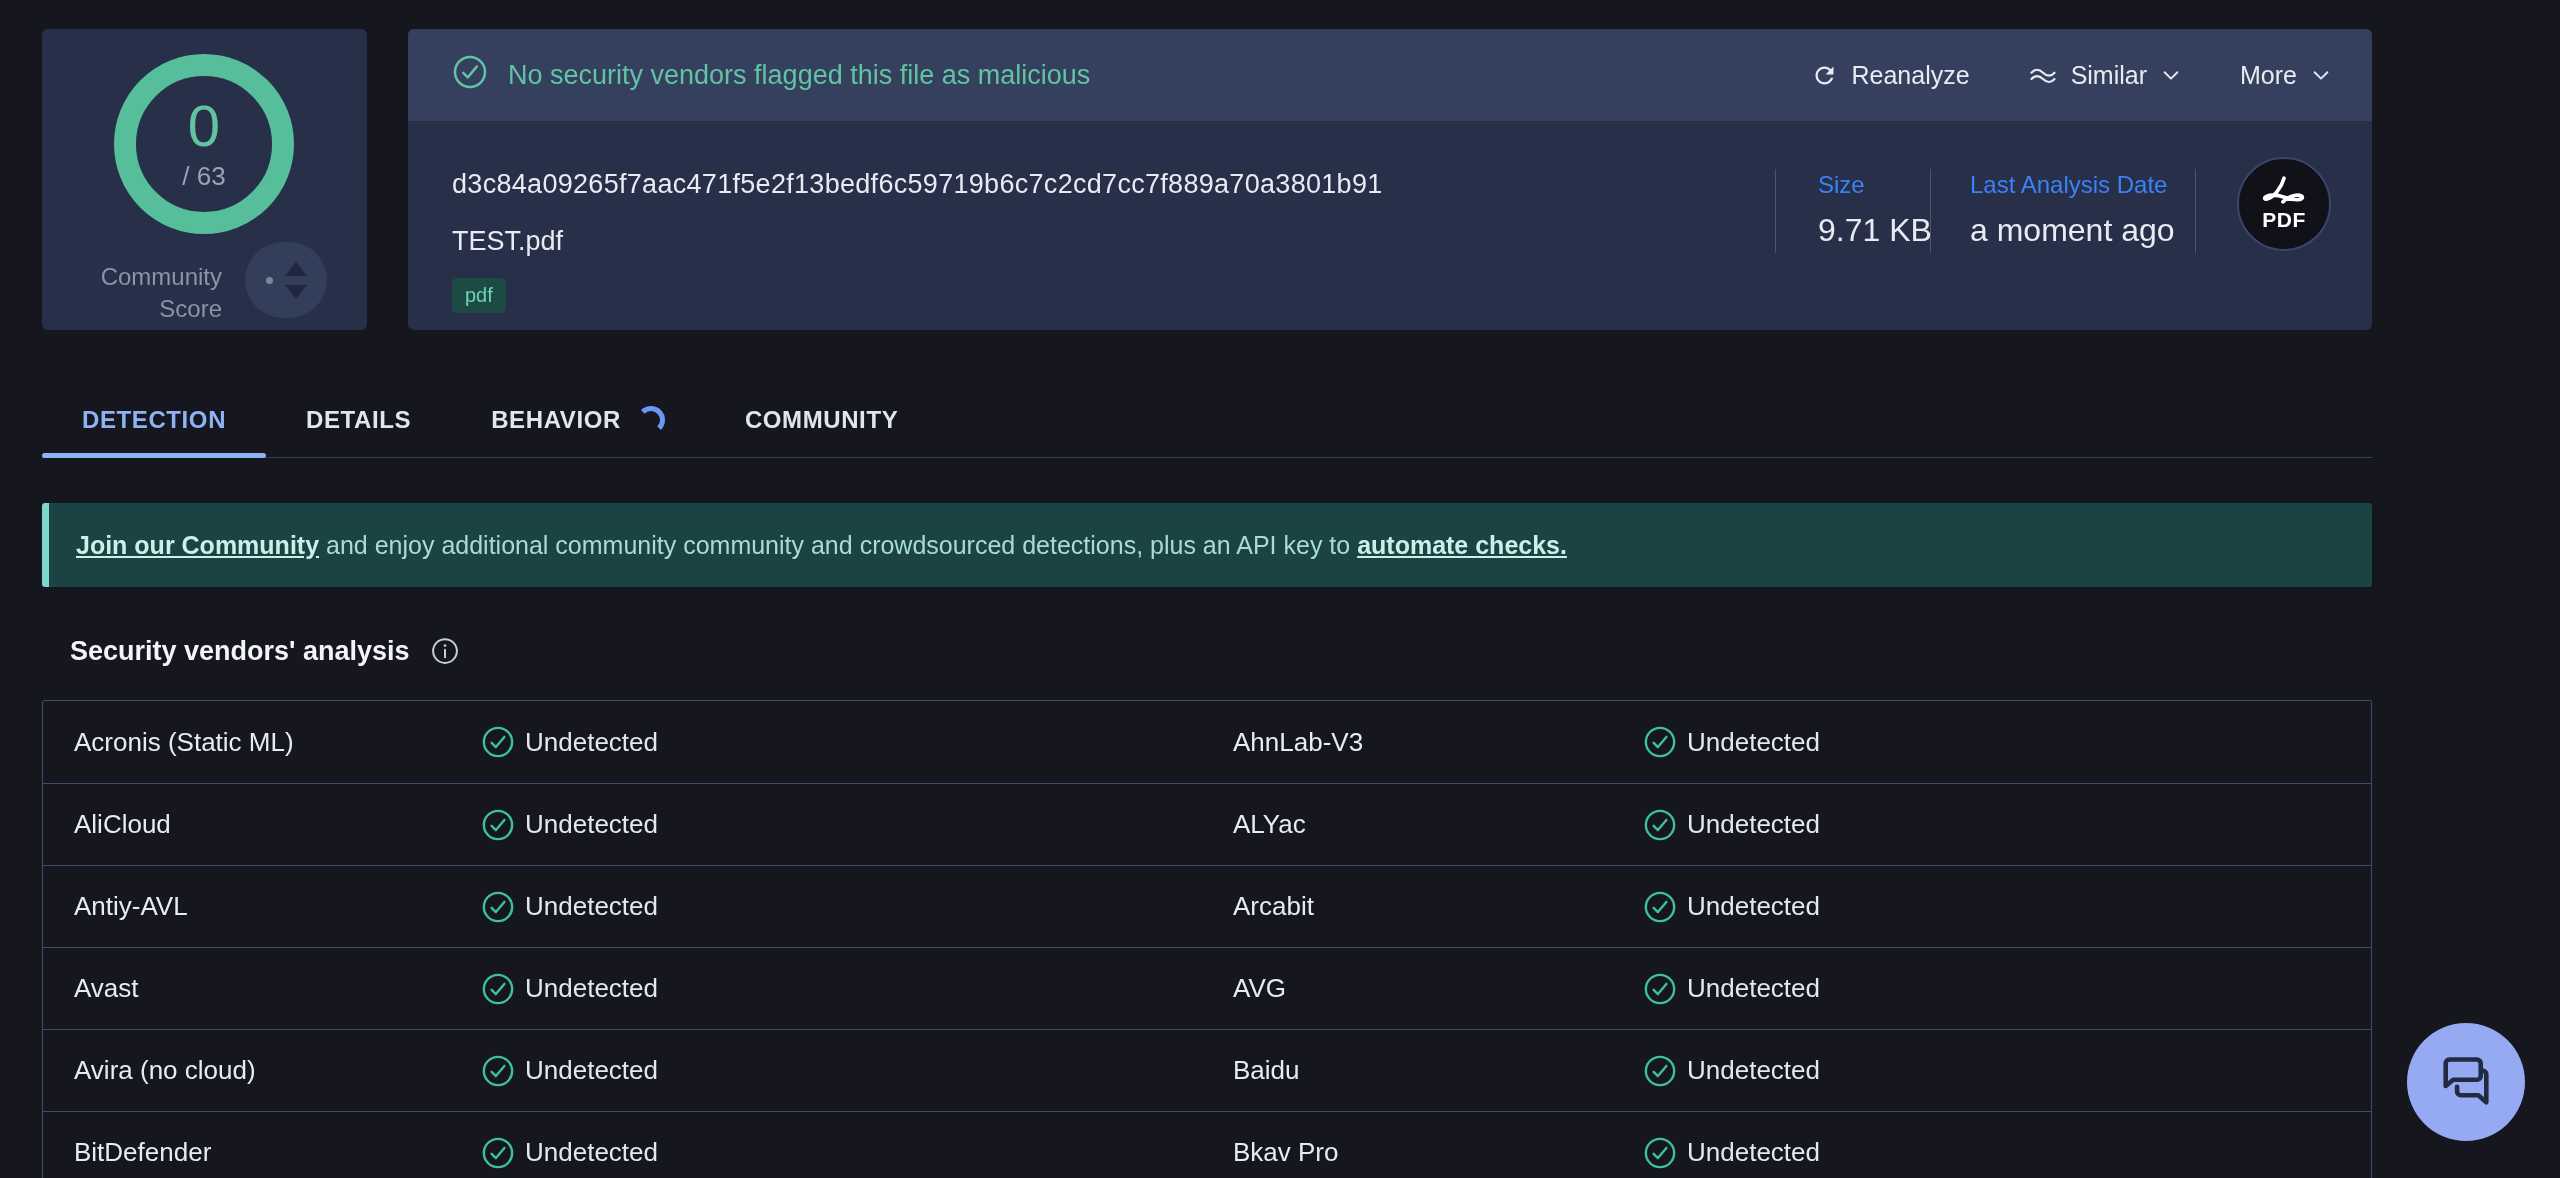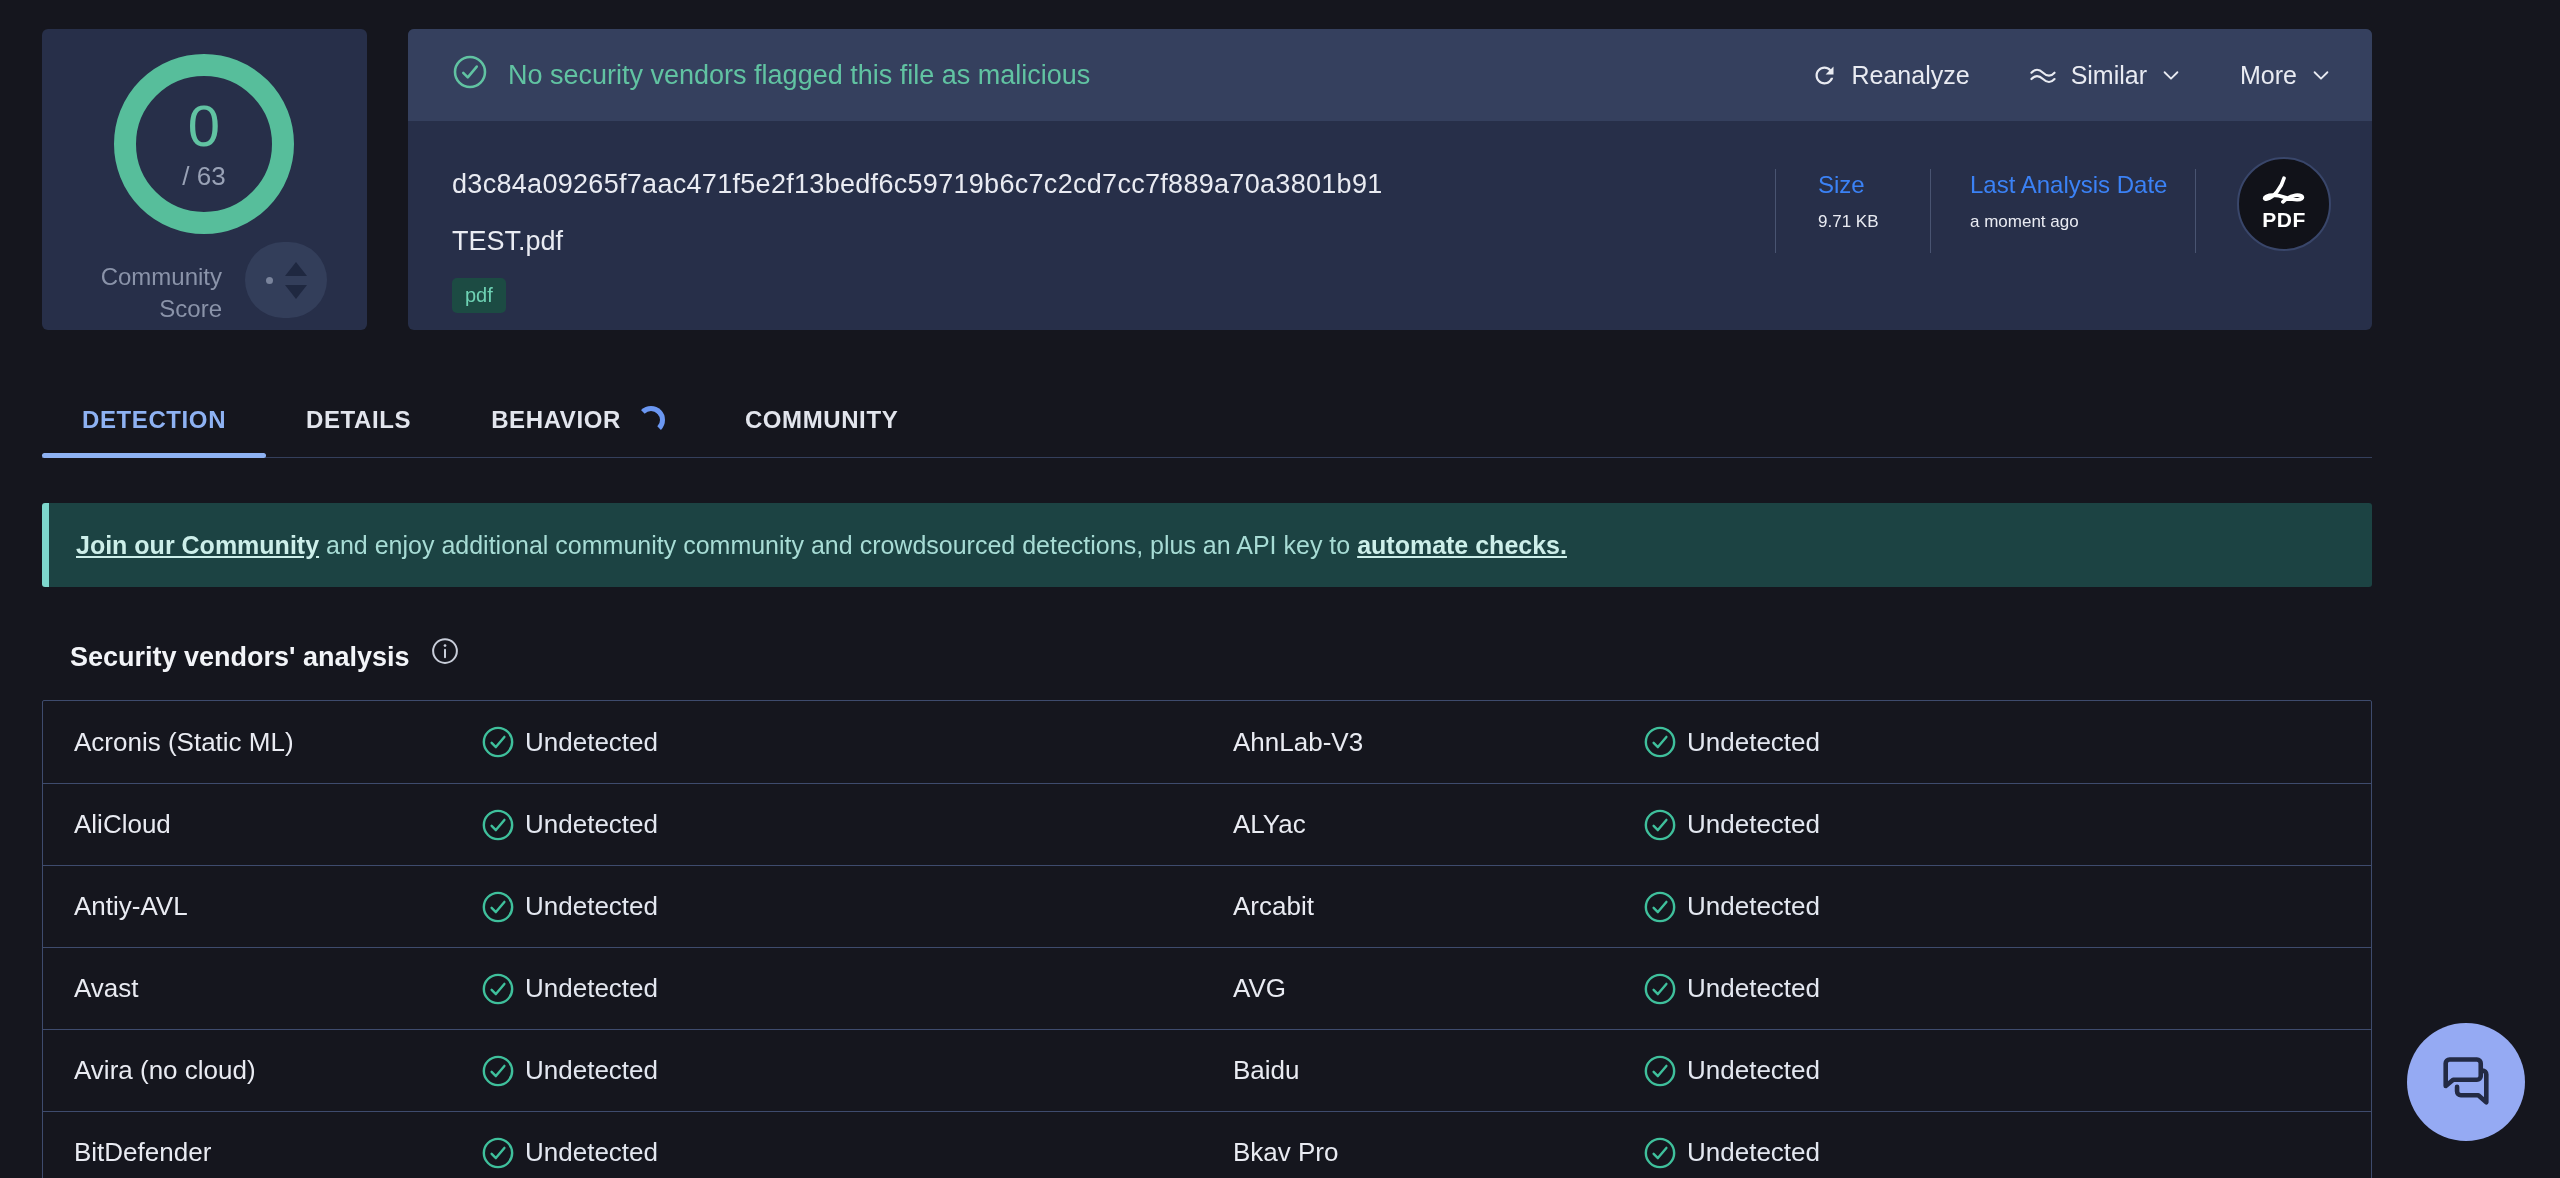--- a/index.html
+++ b/index.html
@@ -54,21 +54,21 @@
   .file-hash { position:absolute; left:44px; top:140px; font-size:27px; color:#E9EBF2; letter-spacing:.3px; }
   .file-name { position:absolute; left:44px; top:197px; font-size:27px; color:#E9EBF2; }
   .file-tag {
     position:absolute; left:44px; top:249px;
     background:#1C4B43; color:#6ED2B4; font-size:20px;
     padding:6px 13px; border-radius:5px; cursor:pointer;
   }
   .v-div { position:absolute; top:140px; width:1px; height:84px; background:#495471; }
   .info-block { position:absolute; top:142px; }
   .info-label { color:#3b82f6; font-size:24px; margin-bottom:13px; }
-  .info-value { color:#E9EBF2; font-size:17px; }
+  .info-value { color:#E9EBF2; font-size:32px; }
   .pdf-badge {
     position:absolute; left:1829px; top:128px; width:94px; height:94px;
     background:#111219; border:2px solid #39466A; border-radius:50%;
     display:flex; flex-direction:column; align-items:center; justify-content:center;
   }
   .pdf-badge .pdf-label { color:#FFFFFF; font-size:21px; font-weight:700; letter-spacing:.5px; margin-top:-2px; }
 
   
   .tabs {
     position:absolute; left:42px; top:382px; width:2330px; height:76px;
@@ -98,21 +98,21 @@
     display:flex; align-items:center; padding-left:27px;
     font-size:25px; color:#A7DCD5;
   }
   .banner a { color:#CDEFEA; font-weight:700; text-decoration:underline; cursor:pointer; }
 
   
   .section-row {
     position:absolute; left:42px; top:628px; width:2330px; height:52px;
     display:flex; align-items:center; justify-content:space-between;
   }
-  .section-title { display:flex; align-items:flex-end; gap:20px; padding-left:28px; font-size:27px; font-weight:700; color:#F2F4F8; }
+  .section-title { display:flex; align-items:flex-start; gap:20px; padding-left:28px; font-size:27px; font-weight:700; color:#F2F4F8; }
   .section-cta { font-size:26px; color:#D9DDE9; cursor:pointer; }
 
   
   .vendors-table {
     position:absolute; left:42px; top:700px; width:2330px;
     border:1px solid #3E4B6D; border-radius:2px;
   }
   .v-row {
     display:grid; grid-template-columns:438px 752px 410px 1fr;
     align-items:center; height:82px; border-top:1px solid #3E4B6D;

